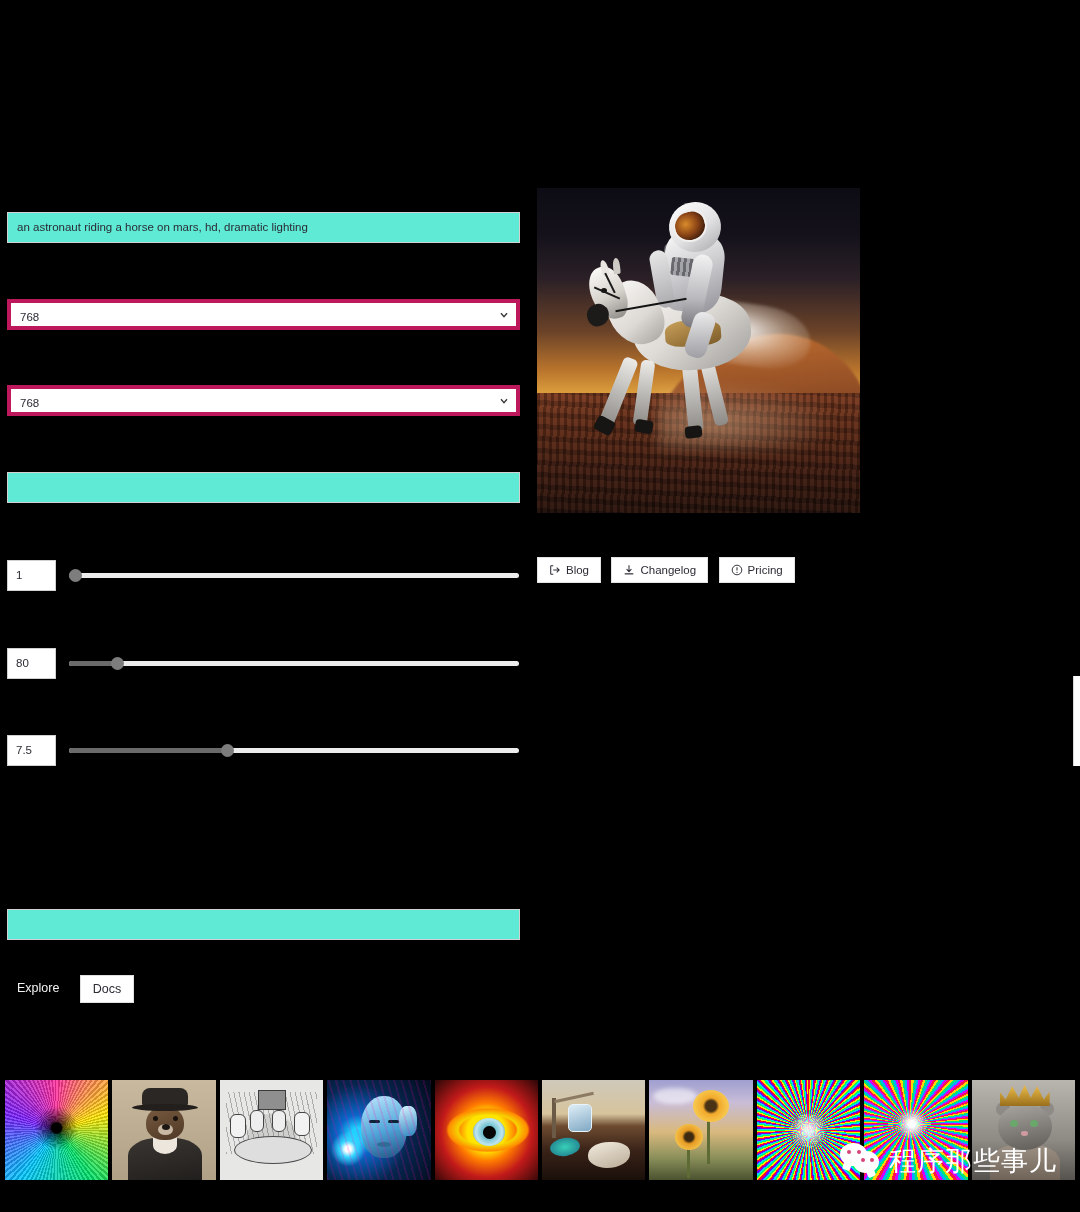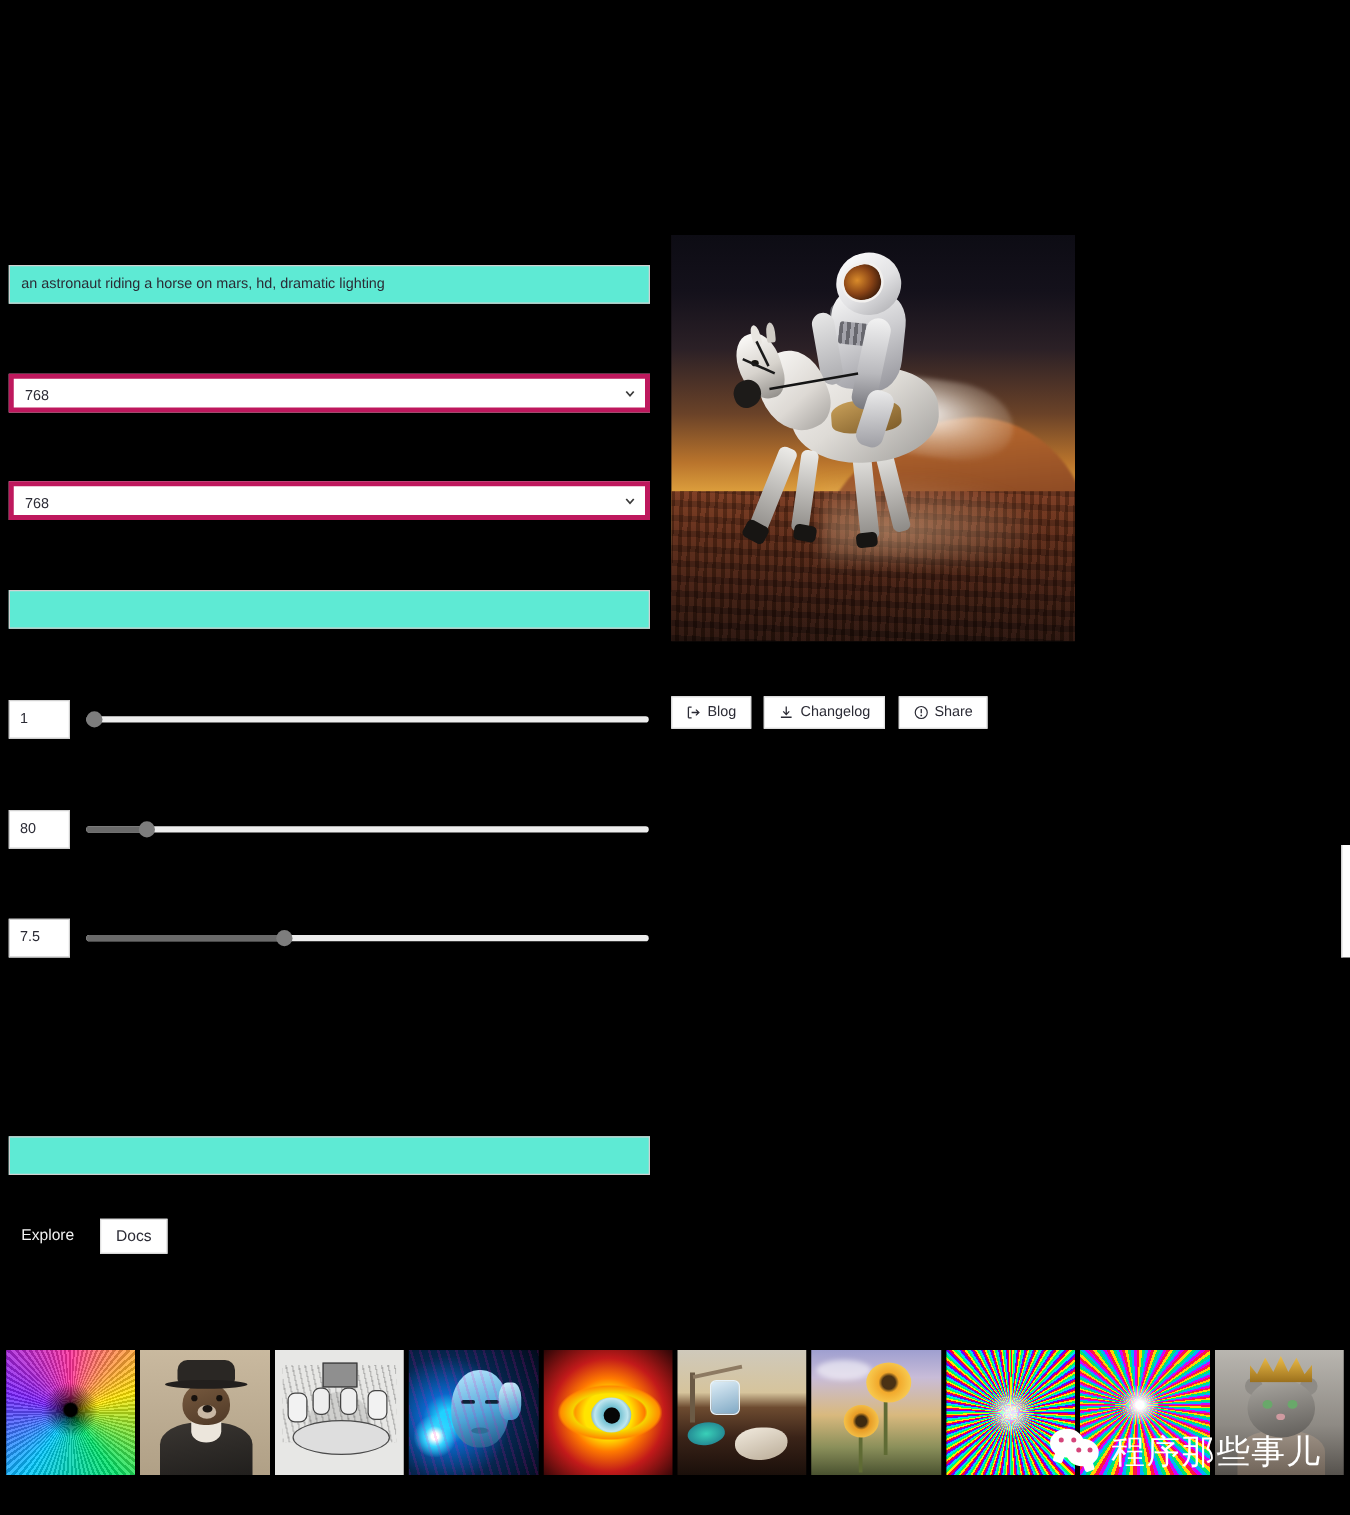--- a/index.html
+++ b/index.html
@@ -571,21 +571,21 @@
     </span>
 
     <span class="action-btn">
       <span>
         <svg width="12" height="12" viewBox="0 0 14 14">
           <circle cx="7" cy="7" r="5.6" stroke="#2b2b35" stroke-width="1.1" fill="none"></circle>
           <path d="M7 3.8 L7 7.6" stroke="#2b2b35" stroke-width="1.2"></path>
           <circle cx="7" cy="9.7" r="0.8" fill="#2b2b35"></circle>
         </svg>
       </span>
-      <span>Share</span>
+      <span>Pricing</span>
     </span>
   </div>
 
   <div class="scroll-sliver"></div>
 
 
   <div class="thumbs">
 
     <div class="thumb t-spiral"></div>
 

